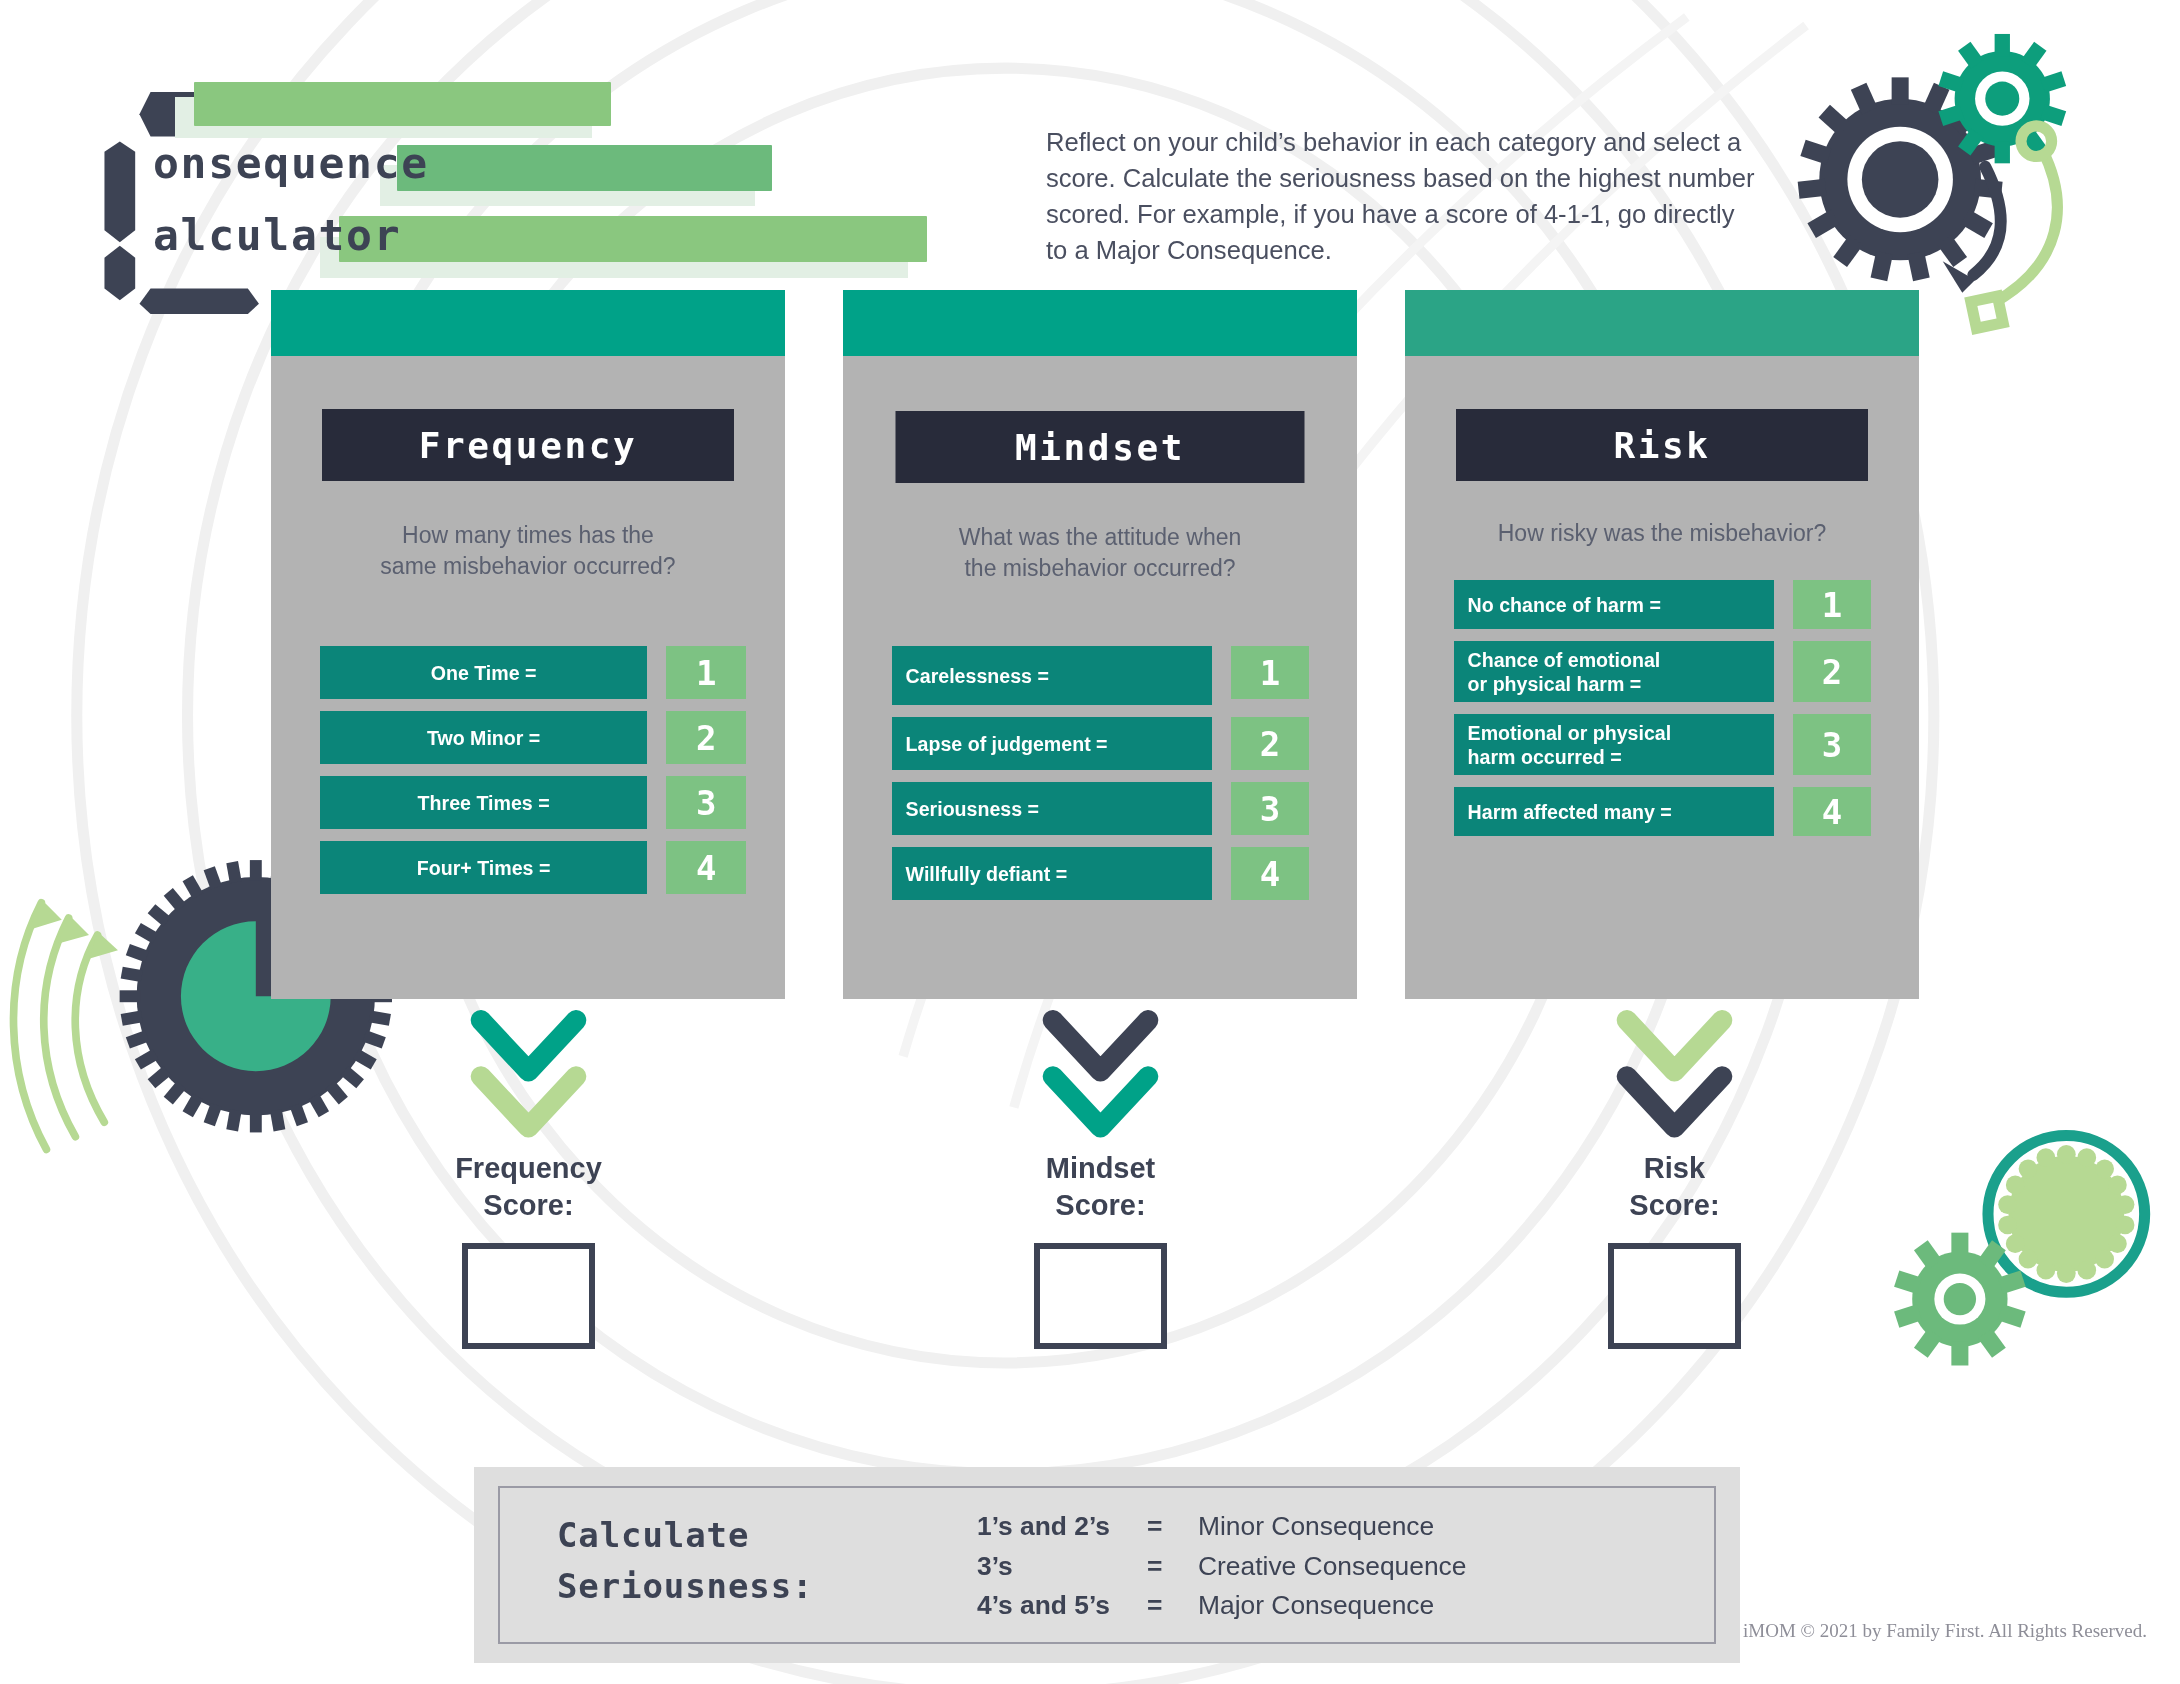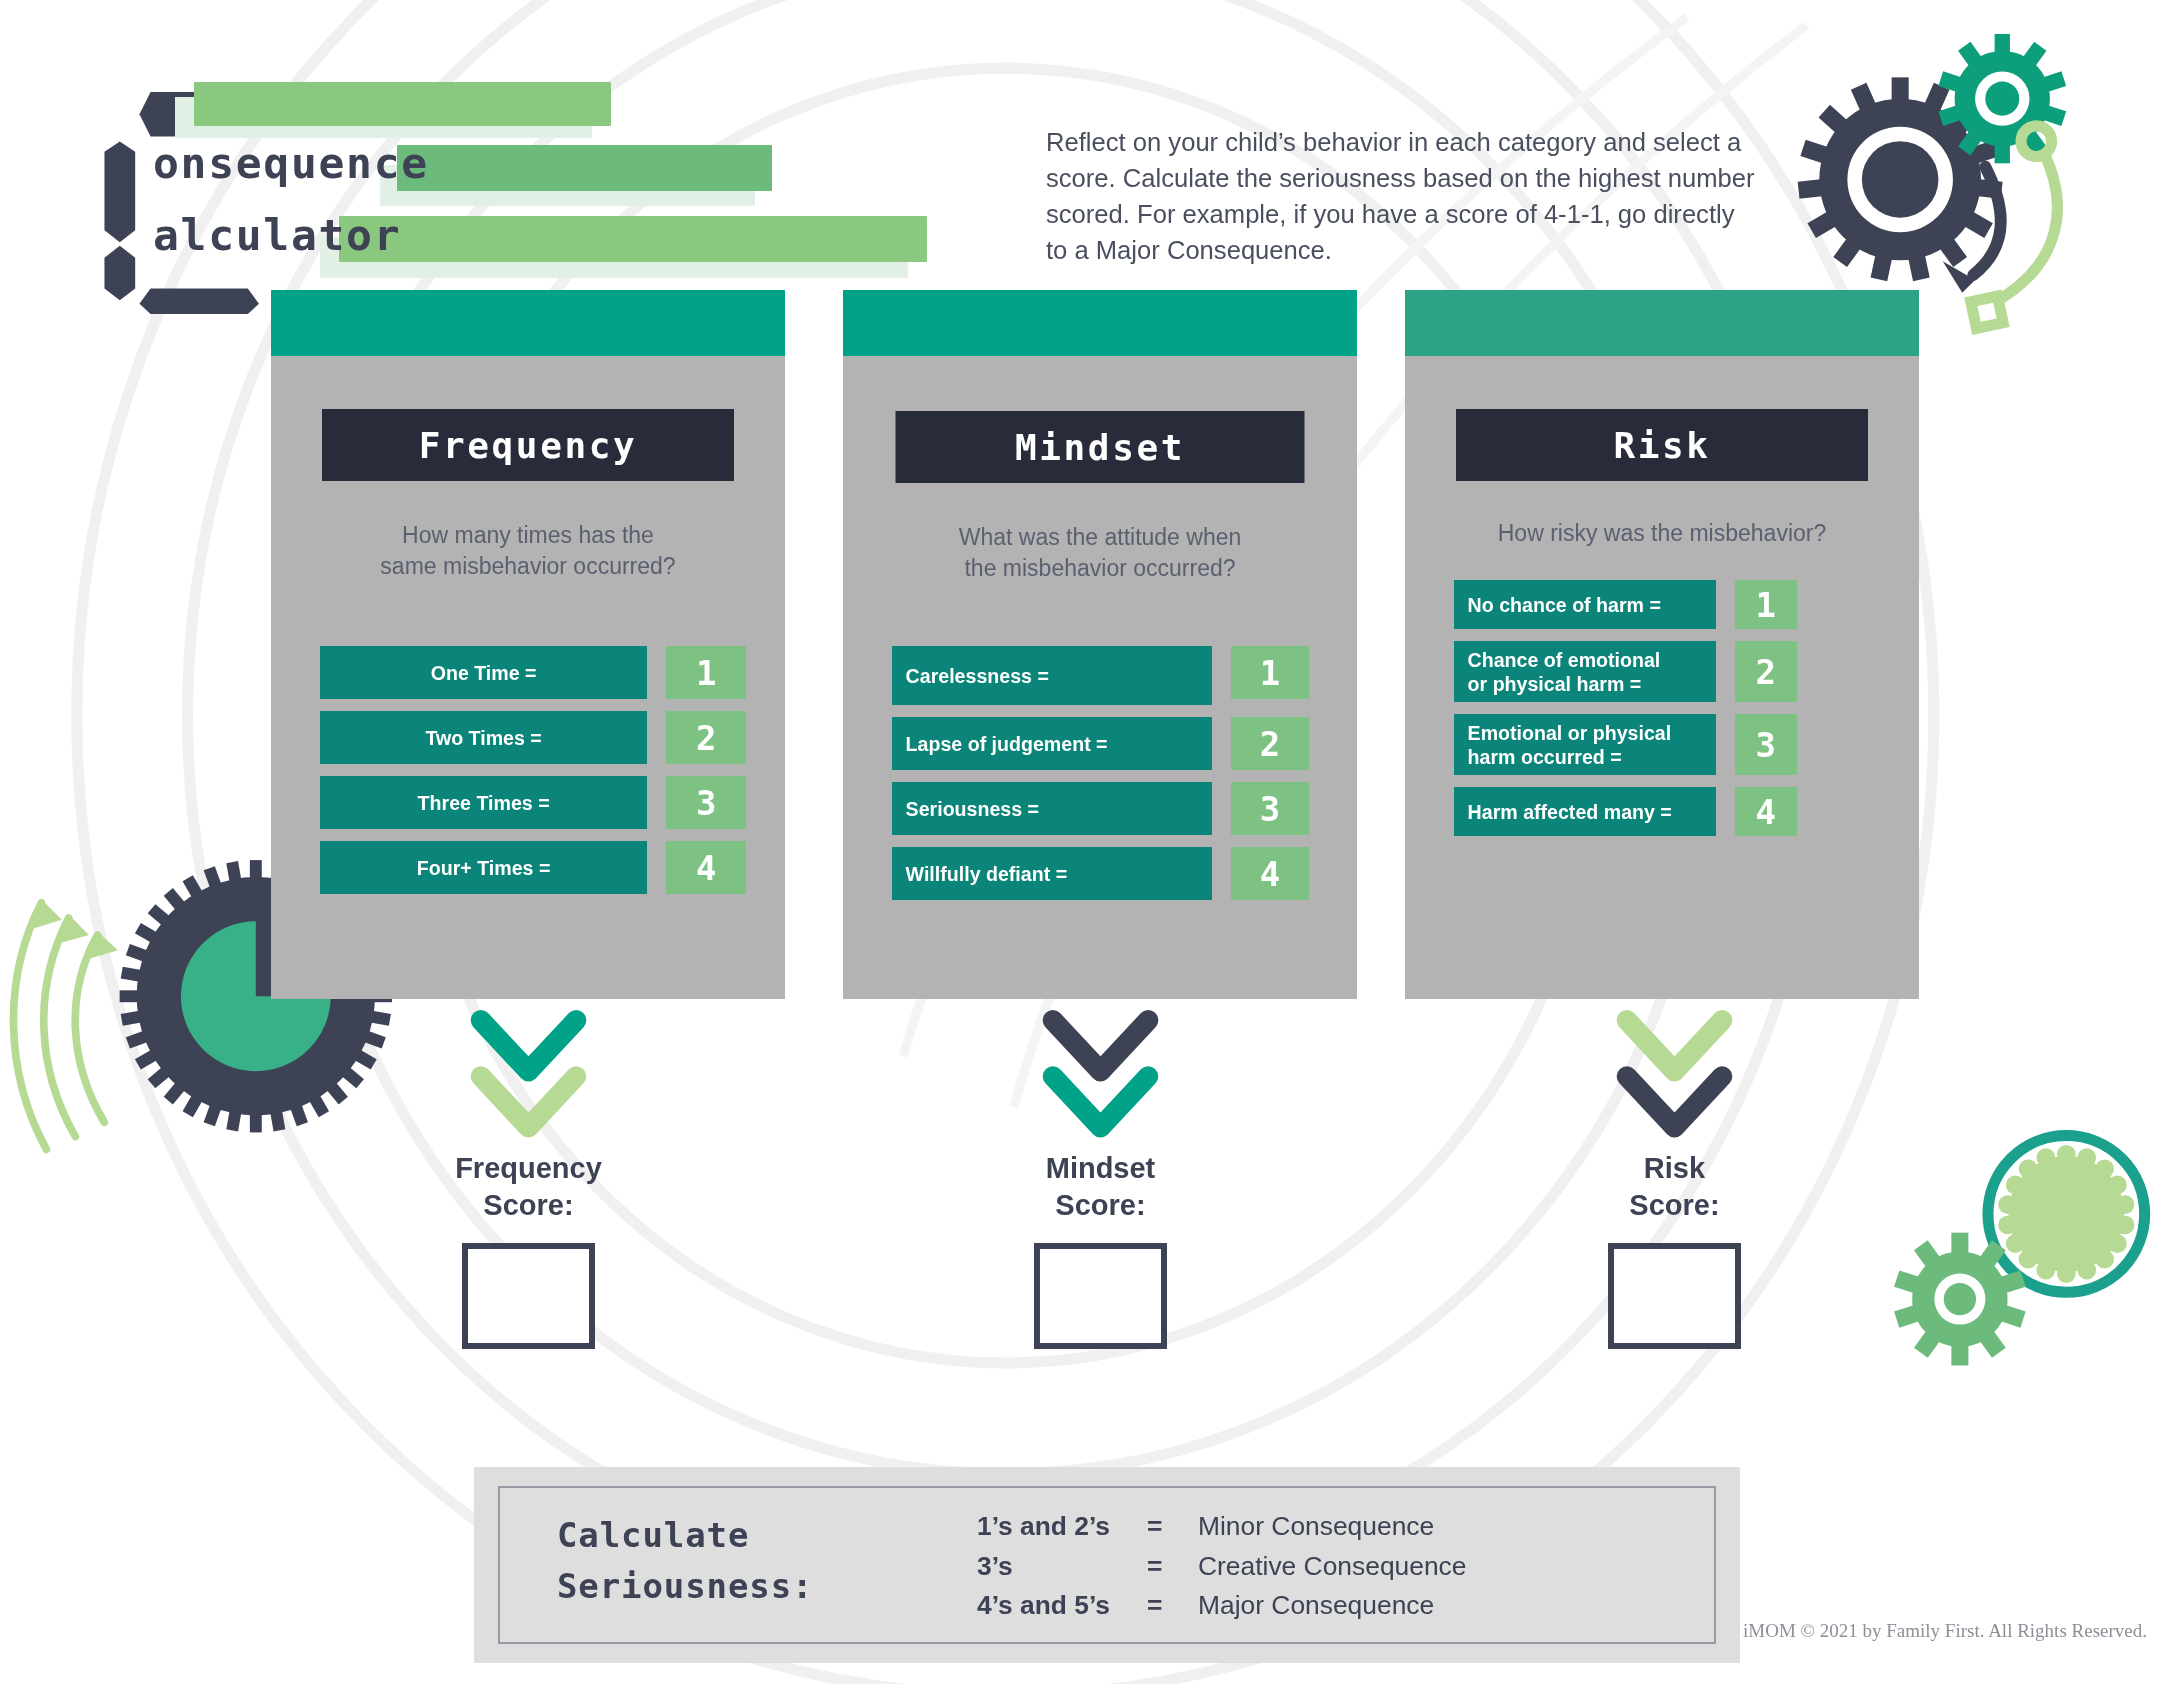--- a/index.html
+++ b/index.html
@@ -338,21 +338,21 @@
     <div class="card-title" style="top:119px;width:412px;height:72px;">Frequency</div>
     <div class="card-q" style="top:230px;">
       How many times has the<br>same misbehavior occurred?
     </div>
     <div class="rows" style="left:49px;top:356px;width:429px;">
       <div class="row">
         <div class="row-label center" style="width:300px;height:53px;">One Time =</div>
         <div class="row-num" style="width:80px;height:53px;">1</div>
       </div>
       <div class="row">
-        <div class="row-label center" style="width:300px;height:53px;">Two Times =</div>
+        <div class="row-label center" style="width:300px;height:53px;">Two Minor =</div>
         <div class="row-num" style="width:80px;height:53px;">2</div>
       </div>
       <div class="row">
         <div class="row-label center" style="width:300px;height:53px;">Three Times =</div>
         <div class="row-num" style="width:80px;height:53px;">3</div>
       </div>
       <div class="row">
         <div class="row-label center" style="width:300px;height:53px;">Four+ Times =</div>
         <div class="row-num" style="width:80px;height:53px;">4</div>
       </div>
@@ -382,21 +382,21 @@
         <div class="row-label" style="width:300px;height:53px;">Willfully defiant =</div>
         <div class="row-num" style="width:80px;height:53px;">4</div>
       </div>
     </div>
   </div>
 
   <div class="card" style="left:1405px;top:290px;width:514px;height:709px;">
     <div class="card-top" style="background:#2ba486;"></div>
     <div class="card-title" style="top:119px;width:412px;height:72px;">Risk</div>
     <div class="card-q" style="top:228px;">How risky was the misbehavior?</div>
-    <div class="rows" style="left:49px;top:290px;width:343px;">
+    <div class="rows" style="left:49px;top:290px;width:417px;">
       <div class="row">
         <div class="row-label" style="width:300px;height:49px;">No chance of harm =</div>
         <div class="row-num" style="width:80px;height:49px;">1</div>
       </div>
       <div class="row">
         <div class="row-label" style="width:300px;height:61px;">Chance of emotional<br>or physical harm =</div>
         <div class="row-num" style="width:80px;height:61px;">2</div>
       </div>
       <div class="row">
         <div class="row-label" style="width:300px;height:61px;">Emotional or physical<br>harm occurred =</div>

